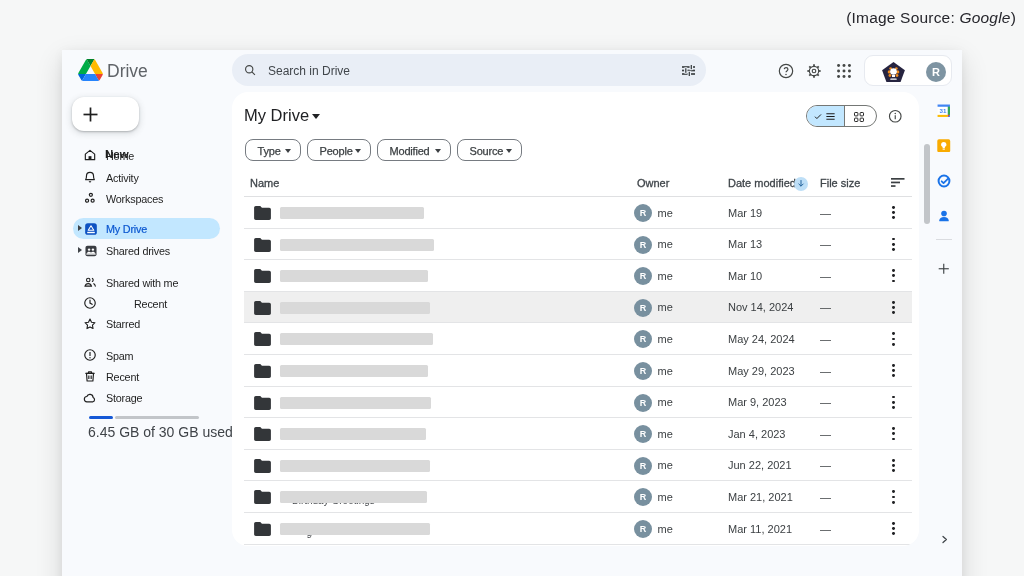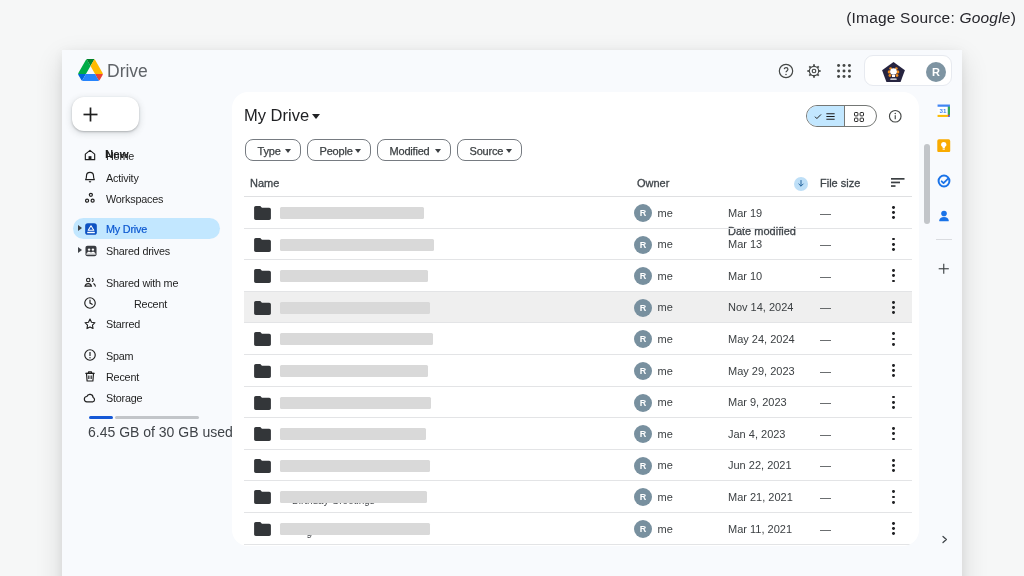--- a/index.html
+++ b/index.html
@@ -40,20 +40,39 @@
     <svg class="abs" style="left:16px; top:9px;" width="25" height="22" viewBox="0 0 87.3 78">
       <path d="m6.6 66.85 3.85 6.65c.8 1.4 1.95 2.5 3.3 3.3l13.75-23.8h-27.5c0 1.55.4 3.1 1.2 4.5z" fill="#0066da"></path>
       <path d="m43.65 25-13.75-23.8c-1.35.8-2.5 1.9-3.3 3.3l-25.4 44a9.06 9.06 0 0 0 -1.2 4.5h27.5z" fill="#00ac47"></path>
       <path d="m73.55 76.8c1.35-.8 2.5-1.9 3.3-3.3l1.6-2.75 7.65-13.25c.8-1.4 1.2-2.95 1.2-4.5h-27.502l5.852 11.5z" fill="#ea4335"></path>
       <path d="m43.65 25 13.75-23.8c-1.35-.8-2.9-1.2-4.5-1.2h-18.5c-1.6 0-3.15.45-4.5 1.2z" fill="#00832d"></path>
       <path d="m59.8 53h-32.3l-13.75 23.8c1.35.8 2.9 1.2 4.5 1.2h50.8c1.6 0 3.15-.45 4.5-1.2z" fill="#2684fc"></path>
       <path d="m73.4 26.5-12.7-22c-.8-1.4-1.95-2.5-3.3-3.3l-13.75 23.8 16.15 28h27.45c0-1.55-.4-3.1-1.2-4.5z" fill="#ffba00"></path>
     </svg>
     <div class="abs" style="left:45px; top:11px; font-size:17.5px; color:#5f6368;">Drive</div>
 
+    <div class="search">
+      <svg class="abs" style="left:12px; top:10px;" width="12.5" height="12.5" viewBox="0 0 24 24" fill="none" stroke="#444746" stroke-width="2.2">
+        <circle cx="10" cy="10" r="7"></circle>
+        <line x1="15.2" y1="15.2" x2="21" y2="21"></line>
+      </svg>
+      <div class="search-text">Search in Drive</div>
+      <svg class="abs" style="right:11px; top:10.5px;" width="13.5" height="11" viewBox="0 0 13.5 11">
+        <g stroke="#3c4043" stroke-width="1.7">
+          <line x1="0" y1="2" x2="13.5" y2="2"></line>
+          <line x1="0" y1="5.5" x2="13.5" y2="5.5"></line>
+          <line x1="0" y1="9" x2="13.5" y2="9"></line>
+        </g>
+        <g fill="#3c4043" stroke="#e9eef6" stroke-width="1.1">
+          <rect x="8.1" y="-0.8" width="2.4" height="5.6" rx="0.5"></rect>
+          <rect x="2.6" y="2.7" width="2.4" height="5.6" rx="0.5"></rect>
+          <rect x="6.1" y="6.2" width="2.4" height="5.6" rx="0.5"></rect>
+        </g>
+      </svg>
+    </div>
 
     <svg class="abs" style="left:716px; top:13px;" width="16" height="16" viewBox="0 0 24 24" fill="none" stroke="#444746" stroke-width="1.8">
       <circle cx="12" cy="12" r="10"></circle>
       <path d="M9.3 9.2c.3-1.5 1.4-2.4 2.8-2.4 1.6 0 2.8 1.1 2.8 2.6 0 1.2-.7 1.8-1.6 2.5-.9.6-1.2 1-1.2 2" fill="none"></path>
       <circle cx="12" cy="17.3" r="1.1" fill="#444746" stroke="none"></circle>
     </svg>
     <svg class="abs" style="left:744px; top:13px;" width="16" height="16" viewBox="0 0 24 24" fill="none" stroke="#444746" stroke-width="1.7">
       <circle cx="12" cy="12" r="7"></circle>
       <circle cx="12" cy="12" r="2.7"></circle>
       <g stroke-width="2.6">
@@ -219,21 +238,21 @@
         <span>Modified</span>
         <i class="car"></i>
       </div>
       <div class="chip" style="left:225px; width:65px;text-align:right;">
         <span>Source</span>
         <i class="car"></i>
       </div>
 
       <div class="hdrtxt" style="left:18px;">Name</div>
       <div class="hdrtxt" style="left:405px;">Owner</div>
-      <div class="hdrtxt" style="left:496px;margin-top:48px;">Date modified</div>
+      <div class="hdrtxt" style="left:496px;">Date modified</div>
       <div class="abs" style="left:562px; top:84.5px; width:14px; height:14px; border-radius:50%; background:#bedff7;"></div>
       <svg class="abs" style="left:565px; top:87px;" width="8" height="9" viewBox="0 0 24 24" fill="none" stroke="#24649d" stroke-width="3">
         <path d="M12 3v16M5.5 13.5 12 20l6.5-6.5" stroke-linejoin="round" stroke-linecap="round"></path>
       </svg>
       <div class="hdrtxt" style="left:588px;">File size</div>
       <svg class="abs" style="left:659px; top:86px;" width="14" height="9" viewBox="0 0 14 9">
         <rect x="0" y="0" width="13.5" height="1.7" fill="#3c4043"></rect>
         <rect x="0" y="3.6" width="9" height="1.7" fill="#3c4043"></rect>
         <rect x="0" y="7.2" width="4.5" height="1.7" fill="#3c4043"></rect>
       </svg>

